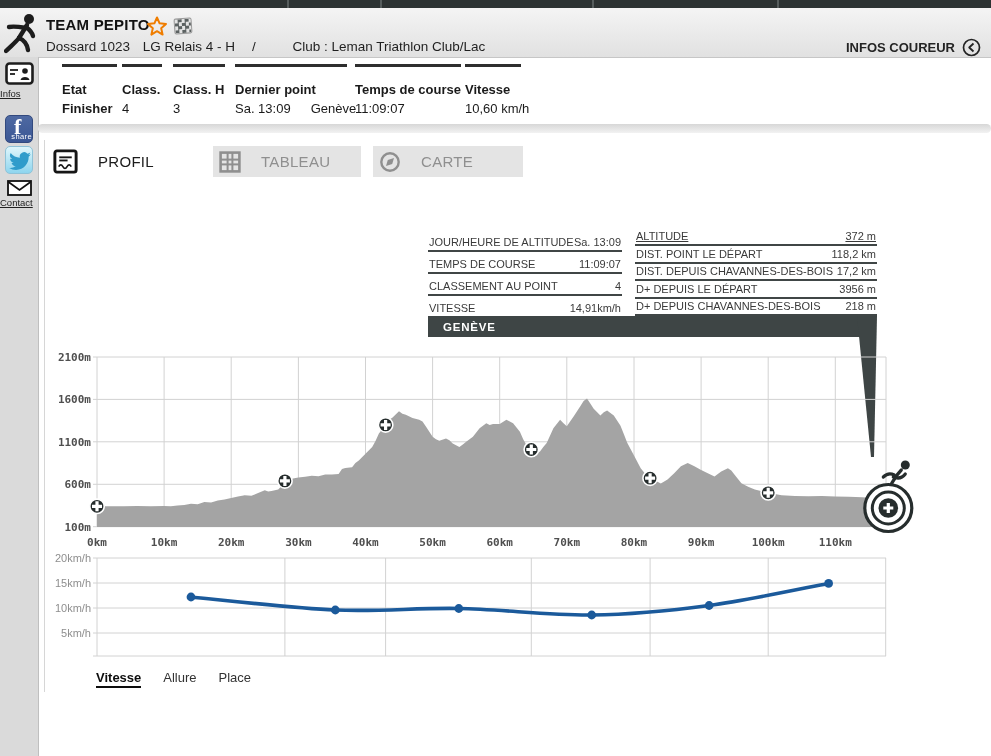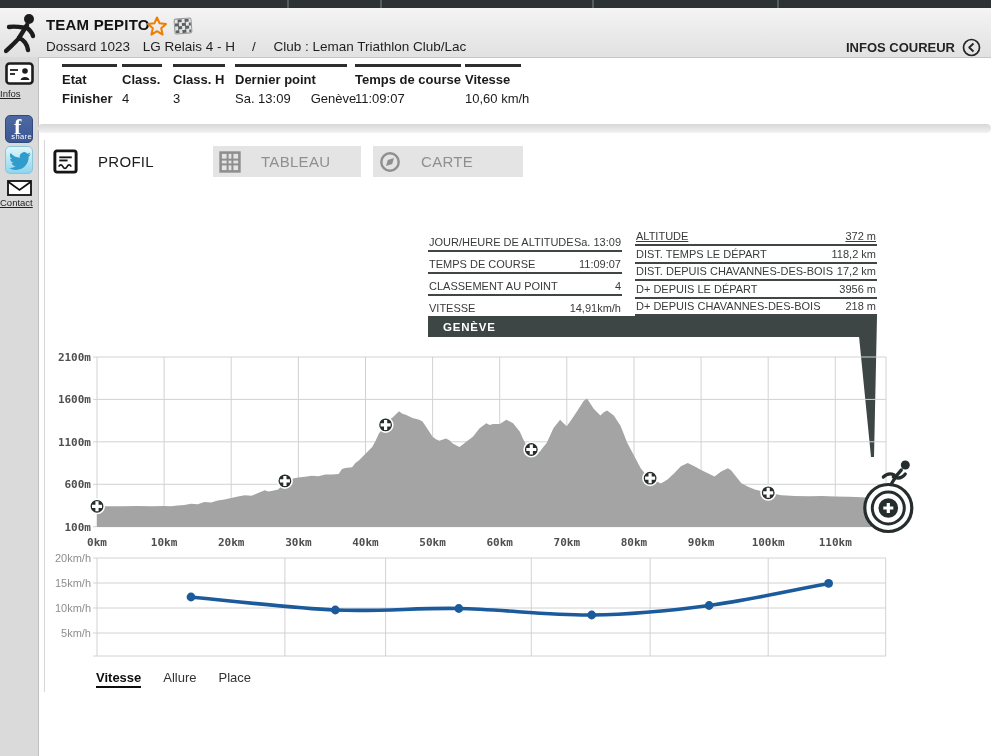--- a/index.html
+++ b/index.html
@@ -30,21 +30,21 @@
       background:linear-gradient(#4e69a2,#3b5795);border:1px solid #32497e;box-sizing:border-box}
   .fb .f{position:absolute;left:8px;top:-2px;color:#fff;font-family:"Liberation Serif",serif;
          font-weight:bold;font-size:22px}
   .fb .share{position:absolute;left:0;bottom:1px;width:100%;text-align:right;color:#fff;
              font-size:7.5px;letter-spacing:.4px}
   .tw{position:absolute;left:5px;width:28px;height:28px;border-radius:5px;cursor:pointer;
       background:linear-gradient(#dff6fb,#8ed5ee);border:1px solid #8fc3d8;box-sizing:border-box}
 
   
   .stat{top:64px}
-  .stat-head{display:inline-block;border-top:3px solid #2e2e2e;padding-top:5px;
+  .stat-head{display:inline-block;border-top:3px solid #2e2e2e;padding-top:15px;
              font-weight:bold;font-size:13px;color:#1a1a1a}
   .stat-val{font-size:13px;color:#1a1a1a;margin-top:3px;white-space:nowrap}
   .stat-val .v2{margin-left:20px}
 
   .divider{left:38px;top:124px;width:953px;height:9px;border-radius:5px;
            background:linear-gradient(#d7d7d7,#f2f2f2)}
   .panel-edge{left:44px;top:140px;width:1px;height:552px;background:#d6d6d6}
 
   
   .tab{top:146px;height:31px;display:flex;align-items:center;gap:20px;cursor:pointer}
@@ -98,21 +98,21 @@
     </svg>
     <div class="abs title">TEAM PEPITO</div>
     <svg class="abs" style="left:147px;top:8px" width="20" height="20" viewBox="0 0 20 20">
       <polygon points="10,1.5 12.6,7.3 19,8 14.2,12.3 15.6,18.6 10,15.2 4.4,18.6 5.8,12.3 1,8 7.4,7.3" fill="none" stroke="#ef7d00" stroke-width="2" stroke-linejoin="round"></polygon>
     </svg>
     <div class="abs flagicon" style="left:174px;top:10px"></div>
     <div class="abs subline">
       <span>Dossard 1023</span>
       <span style="margin-left:9px">LG Relais 4 - H</span>
       <span style="margin-left:13px">/</span>
-      <span style="margin-left:14px">Club : Leman Triathlon Club/Lac</span>
+      <span style="margin-left:33px">Club : Leman Triathlon Club/Lac</span>
     </div>
     <div class="abs infos-coureur">
       <span>INFOS COUREUR</span>
       <svg width="19" height="19" viewBox="0 0 19 19">
         <circle cx="9.5" cy="9.5" r="8" fill="none" stroke="#242424" stroke-width="1.7"></circle>
         <path d="M11.5 5.5 L7.2 9.5 L11.5 13.5" fill="none" stroke="#242424" stroke-width="1.8" stroke-linejoin="round"></path>
       </svg>
     </div>
   </div>
 
@@ -217,21 +217,21 @@
         <span class="lab">VITESSE</span>
         <span class="val">14,91km/h</span>
       </div>
     </div>
   <div class="abs t-table" style="left:635px;top:229px;width:242px" id="tt-right">
       <div class="t-row" style="height: 17.4px; text-decoration: underline;">
         <span class="lab">ALTITUDE</span>
         <span class="val">372 m</span>
       </div>
       <div class="t-row" style="height: 17.4px;">
-        <span class="lab">DIST. TEMPS LE DÉPART</span>
+        <span class="lab">DIST. POINT LE DÉPART</span>
         <span class="val">118,2 km</span>
       </div>
       <div class="t-row" style="height: 17.4px;">
         <span class="lab">DIST. DEPUIS CHAVANNES-DES-BOIS</span>
         <span class="val">17,2 km</span>
       </div>
       <div class="t-row" style="height: 17.4px;">
         <span class="lab">D+ DEPUIS LE DÉPART</span>
         <span class="val">3956 m</span>
       </div>

